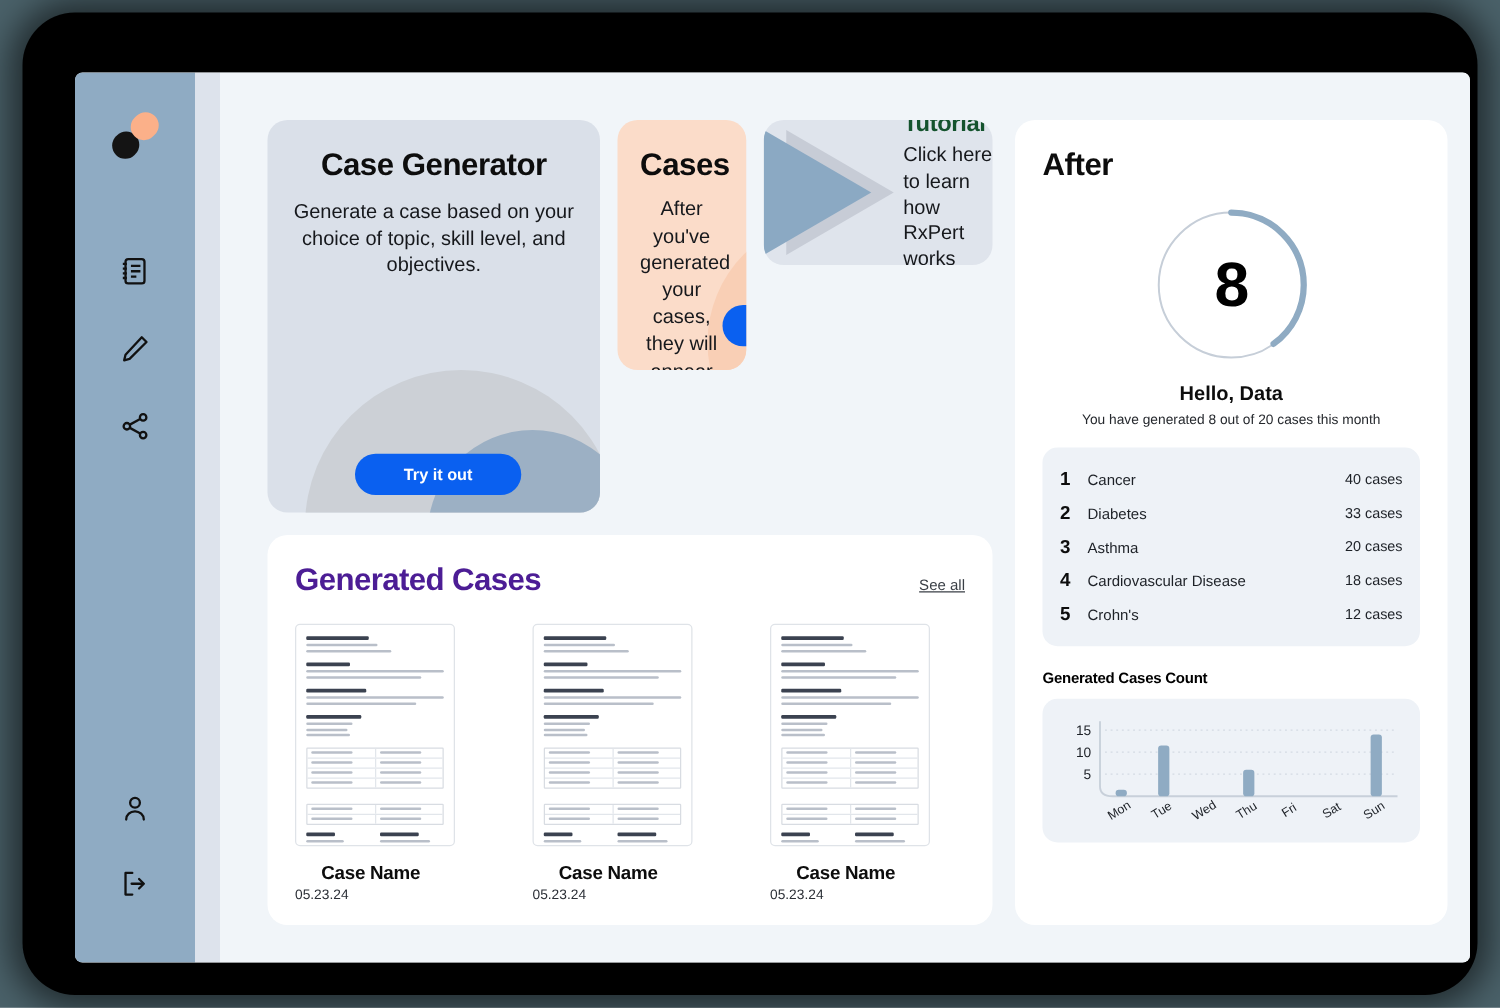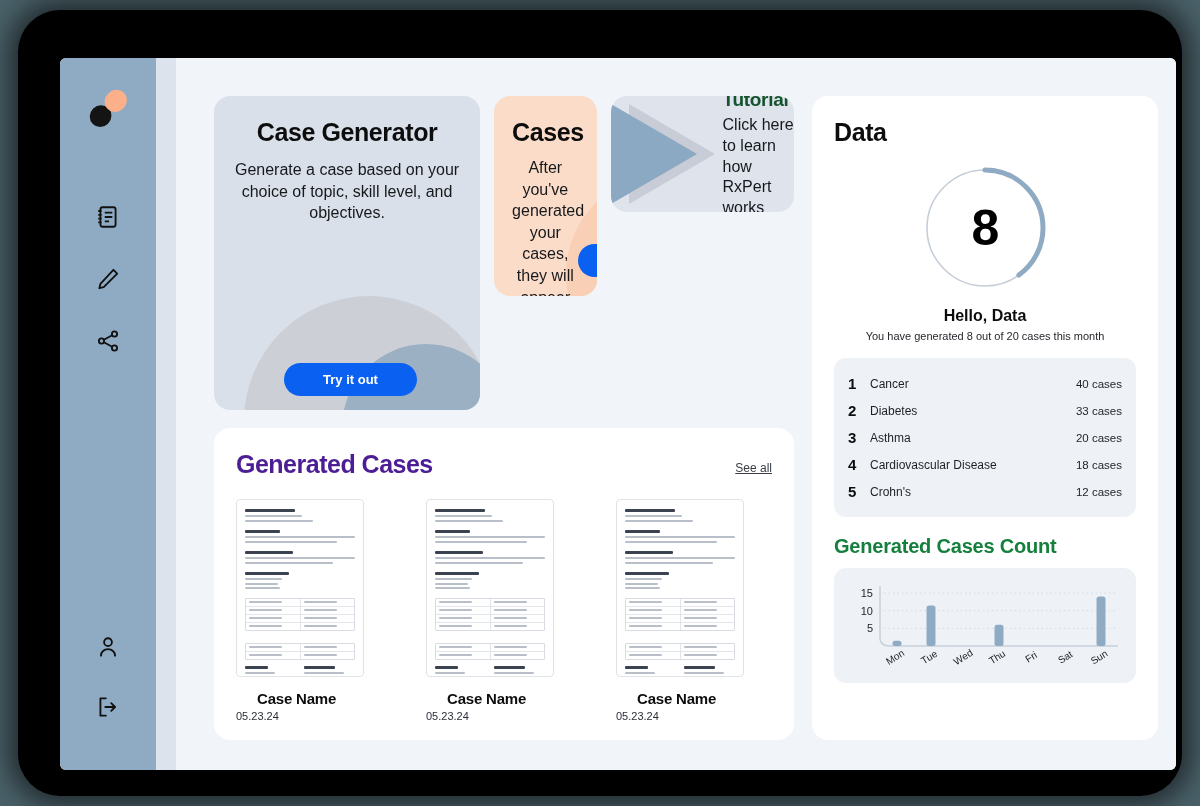--- a/index.html
+++ b/index.html
@@ -159,21 +159,21 @@
   }
   .hello { text-align:center; font-size:16px; font-weight:700; color:#0d0d0d; margin-top: 14px; }
   .sub { text-align:center; font-size:11px; color:#25282d; margin-top: 5px; }
 
   .rank-box { background:#eef2f7; border-radius:12px; margin-top: 16px; padding: 12px 14px; }
   .rank-row { display:flex; align-items:center; padding: 5px 0; }
   .rank-num { width: 22px; font-size: 15px; font-weight:700; color:#0d0d0d; }
   .rank-label { flex:1; font-size: 12px; color:#1d2127; }
   .rank-val { font-size: 11.5px; color:#1d2127; }
 
-  .chart-title { font-size: 20px; font-weight:700; color:#15803d; margin-top: 18px; letter-spacing:-0.2px;}
+  .chart-title { font-size: 12px; font-weight:700; color:#000000; margin-top: 18px; letter-spacing:-0.2px;}
   .chart-box { background:#eef2f7; border-radius:12px; margin-top: 10px; height: 115px; padding: 10px 12px 6px; }
 </style>
 </head>
 <body>
 
 <div id="tablet-frame">
  <div id="tablet-screen">
 
   <div id="sidebar">
     <div class="logo-wrap">
@@ -536,21 +536,21 @@
                 </div>
                 <div class="case-name">Case Name</div>
                 <div class="case-date">05.23.24</div>
               </div>
             </div>
       </div>
     </div>
 
     <div id="right-col">
       <div id="data-card">
-        <div class="data-title">Data</div>
+        <div class="data-title">After</div>
 
         <div class="donut-wrap">
           <div class="donut">
             <svg width="130" height="130" viewBox="0 0 130 130">
               <circle cx="65" cy="65" r="58" fill="none" stroke="#c6ced8" stroke-width="1.6"></circle>
               <circle id="donut-arc" cx="65" cy="65" r="58" fill="none" stroke="#8fabc3" stroke-width="5" stroke-linecap="round" transform="rotate(-90 65 65)" stroke-dasharray="145.7698991265664 364.424747816416"></circle>
             </svg>
             <div class="donut-num">8</div>
           </div>
         </div>

